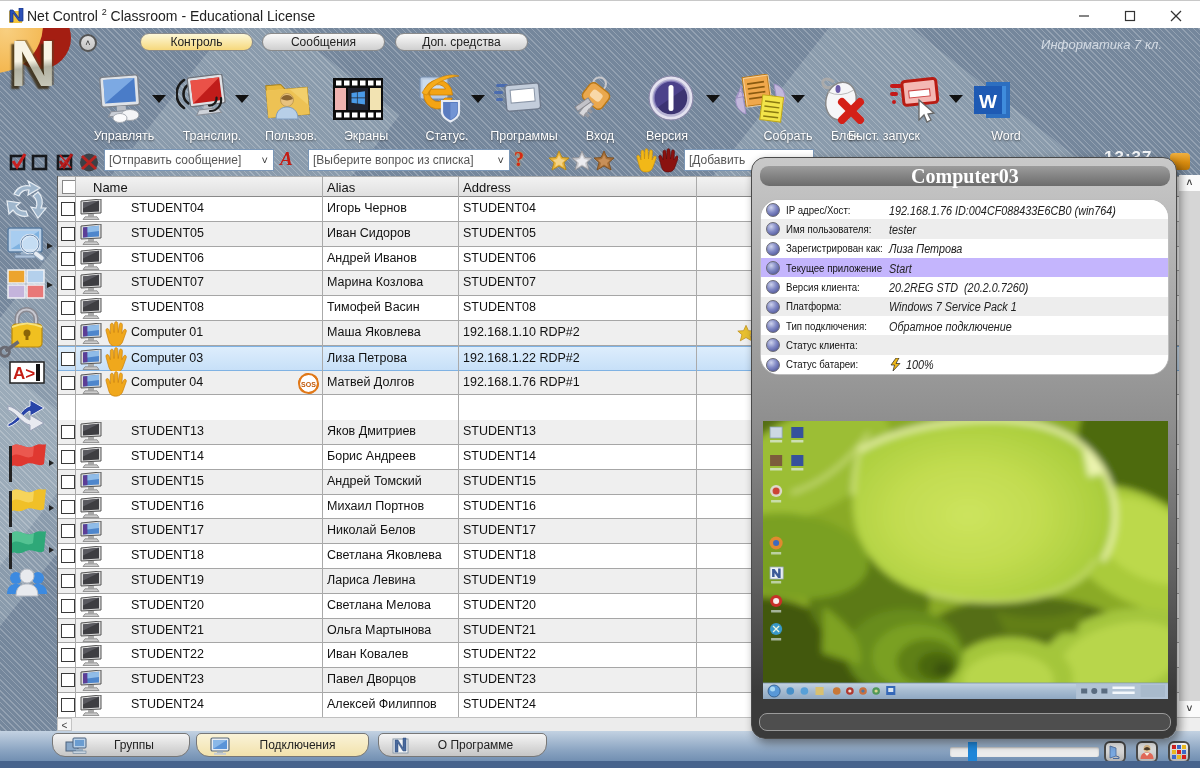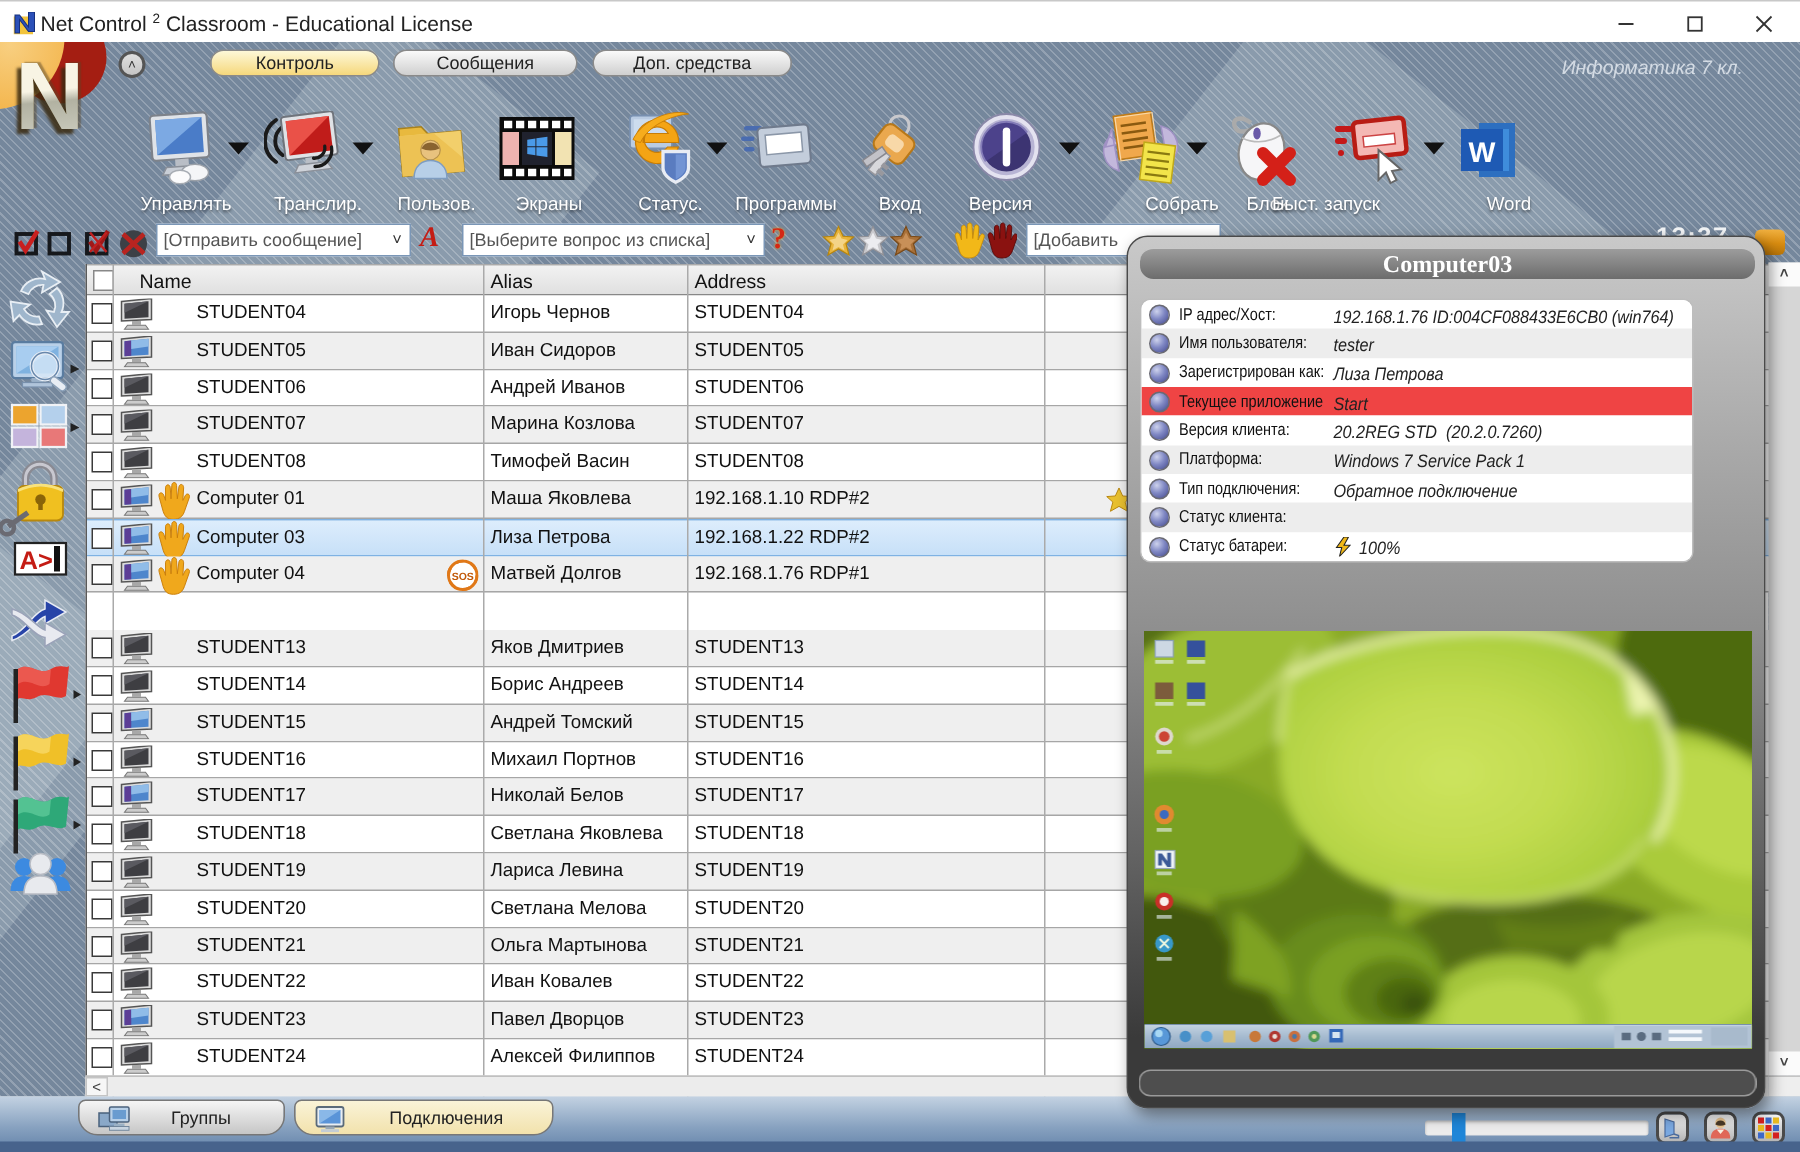--- a/index.html
+++ b/index.html
@@ -57,22 +57,22 @@
 .btab { top:2px; height:24px; border:1px solid #777; border-radius:5px 5px 13px 13px; font-size:12px; color:#222; }
 .btab.active { background:linear-gradient(#faf3d8,#f2e2ac); }
 .btab.inactive { background:linear-gradient(#f5f5f5,#c6c6c6); }
 
 
 #popup { left:751px; top:157px; width:426px; height:582px; border-radius:14px;
   background:linear-gradient(#c9c9c9, #a8a8a8 25%, #8f8f8f 45%, #616161 72%, #3a3a3a 92%);
   border:1px solid #4a4a4a; box-shadow:3px 4px 10px rgba(0,0,0,0.45); }
 #ptitle { position:absolute; left:8px; top:7px; width:410px; height:21px; border-radius:9px;
   background:linear-gradient(#9c9c9c,#6c6c6c); border-top:1px solid #c9c9c9;
-  color:#fff; font-family:"Liberation Serif", serif; font-weight:bold; font-size:16px; text-align:center; line-height:21px; }
-#pinfo { position:absolute; left:9px; top:42px; width:367px; height:174px; background:#fff; border-radius:6px; overflow:hidden; box-shadow:0 0 0 1px #bdbdbd; }
+  color:#fff; font-family:"Liberation Serif", serif; font-weight:bold; font-size:20px; text-align:center; line-height:21px; }
+#pinfo { position:absolute; left:9px; top:42px; width:407px; height:174px; background:#fff; border-radius:18px; overflow:hidden; box-shadow:0 0 0 1px #bdbdbd; }
 .prow { position:absolute; left:0; width:407px; height:19.33px; font-size:11.5px; }
 .prow .ball { position:absolute; left:5px; top:3px; width:14px; height:14px; border-radius:50%;
   background:radial-gradient(circle at 35% 30%, #cdd2ec, #8088c4 45%, #4c5296 90%); border:1px solid #6a6a74; }
 .prow .lab { position:absolute; left:25px; top:3.5px; color:#111; font-size:11.5px; transform:scaleX(0.84); transform-origin:0 50%; white-space:nowrap; }
 .prow .val { position:absolute; left:128px; top:3.5px; color:#222; font-style:italic; font-size:12px; transform:scaleX(0.90); transform-origin:0 50%; white-space:nowrap; }
 #pshot { position:absolute; left:11px; top:263px; width:405px; height:278px; overflow:hidden; }
 #pbar { position:absolute; left:7px; top:555px; width:412px; height:18px; border-radius:8px; background:#4e4e4e; border:1px solid #9a9a9a; }
 </style>
 </head>
 <body>
@@ -676,20 +676,27 @@
     <div class="abs btab active" style="left:196px;width:173px;">
       <svg class="abs" style="left:12px;top:3px" width="22" height="18" viewBox="0 0 22 18">
         <rect x="2" y="1" width="18" height="13" rx="1.5" fill="#e8edf2" stroke="#5a6a7a" stroke-width="1.2"></rect>
         <rect x="4" y="3" width="14" height="9" fill="#5a94d8"></rect>
         <path d="M4 3 L18 3 L4 12 Z" fill="#8ab8e8"></path>
         <rect x="8" y="14" width="6" height="1.8" fill="#9aa8b4"></rect>
         <rect x="5" y="15.8" width="12" height="2" fill="#c4ccd4"></rect>
       </svg>
       <div class="abs" style="left:0;top:4px;width:100%;text-align:center;padding-left:30px;">Подключения</div>
     </div>
+    <div class="abs btab inactive" style="left:378px;width:169px;">
+      <svg class="abs" style="left:13px;top:2px" width="18" height="19" viewBox="0 0 18 19">
+        <rect x="1" y="3" width="15" height="14" fill="#f4f6f8" stroke="#8a9aaa" stroke-width="1"></rect>
+        <path d="M3 16 L3 4 L6 4 L11 12 L11 2 L14 2 L14 15 L11 15 L6 7 L6 16 Z" fill="#4a6a9c" stroke="#2a4a7c" stroke-width="0.5"></path>
+      </svg>
+      <div class="abs" style="left:0;top:4px;width:100%;text-align:center;padding-left:26px;">О Программе</div>
+    </div>
     <div class="abs" style="left:950px;top:16px;width:149px;height:10px;background:#ececec;border-radius:2px;box-shadow:inset 0 1px 2px rgba(0,0,0,0.25);"></div>
     <div class="abs" style="left:968px;top:11px;width:9px;height:20px;background:#1f86d8;"></div>
     <div class="abs" style="left:1104px;top:10px;width:22px;height:22px;border-radius:6px;border:2px solid #4a4a4a;background:linear-gradient(#f6f6f6,#b4b4b4);">
       <svg width="18" height="18" viewBox="0 0 18 18">
           <path d="M4 3 L10 5 L10 13 L4 15 Z" fill="#7aa8e0" stroke="#4a6a9c" stroke-width="0.8"></path>
           <path d="M10 13 L13 14 L13 15.5 L7 15.5" fill="none" stroke="#4a6a9c" stroke-width="1"></path>
         </svg>
     </div>
     <div class="abs" style="left:1136px;top:10px;width:22px;height:22px;border-radius:6px;border:2px solid #4a4a4a;background:linear-gradient(#f6f6f6,#b4b4b4);">
       <svg width="18" height="18" viewBox="0 0 18 18">
@@ -727,21 +734,21 @@
       <div class="prow" style="top:19.3px;background:#ededed">
           <div class="ball"></div>
           <div class="lab">Имя пользователя:</div>
           <div class="val">tester</div>
         </div>
       <div class="prow" style="top:38.7px;background:#fff">
           <div class="ball"></div>
           <div class="lab">Зарегистрирован как:</div>
           <div class="val">Лиза Петрова</div>
         </div>
-      <div class="prow" style="top:58px;background:#ef4444">
+      <div class="prow" style="top:58px;background:#c4b5fd">
           <div class="ball"></div>
           <div class="lab">Текущее приложение</div>
           <div class="val">Start</div>
         </div>
       <div class="prow" style="top:77.3px;background:#fff">
           <div class="ball"></div>
           <div class="lab">Версия клиента:</div>
           <div class="val">20.2REG STD&nbsp; (20.2.0.7260)</div>
         </div>
       <div class="prow" style="top:96.7px;background:#ededed">

